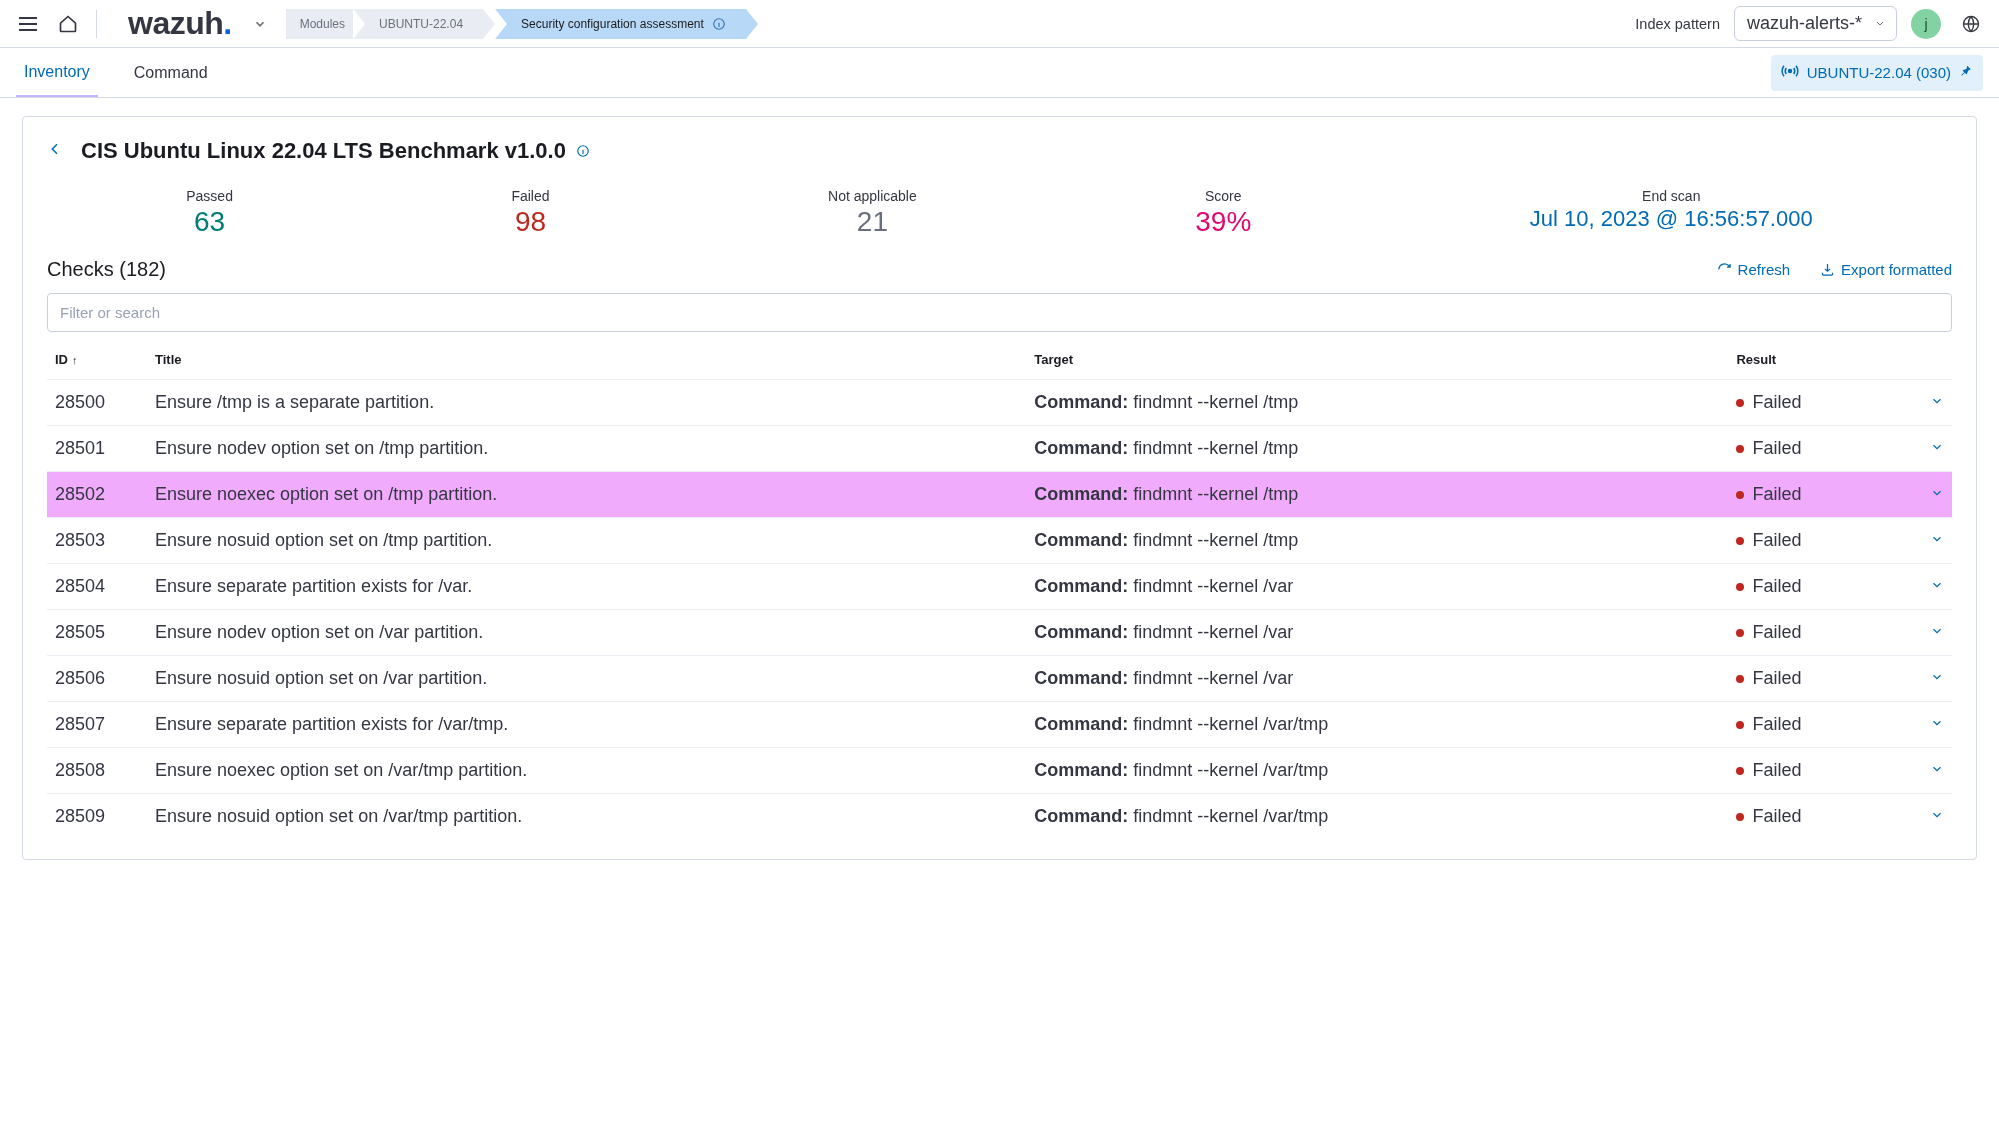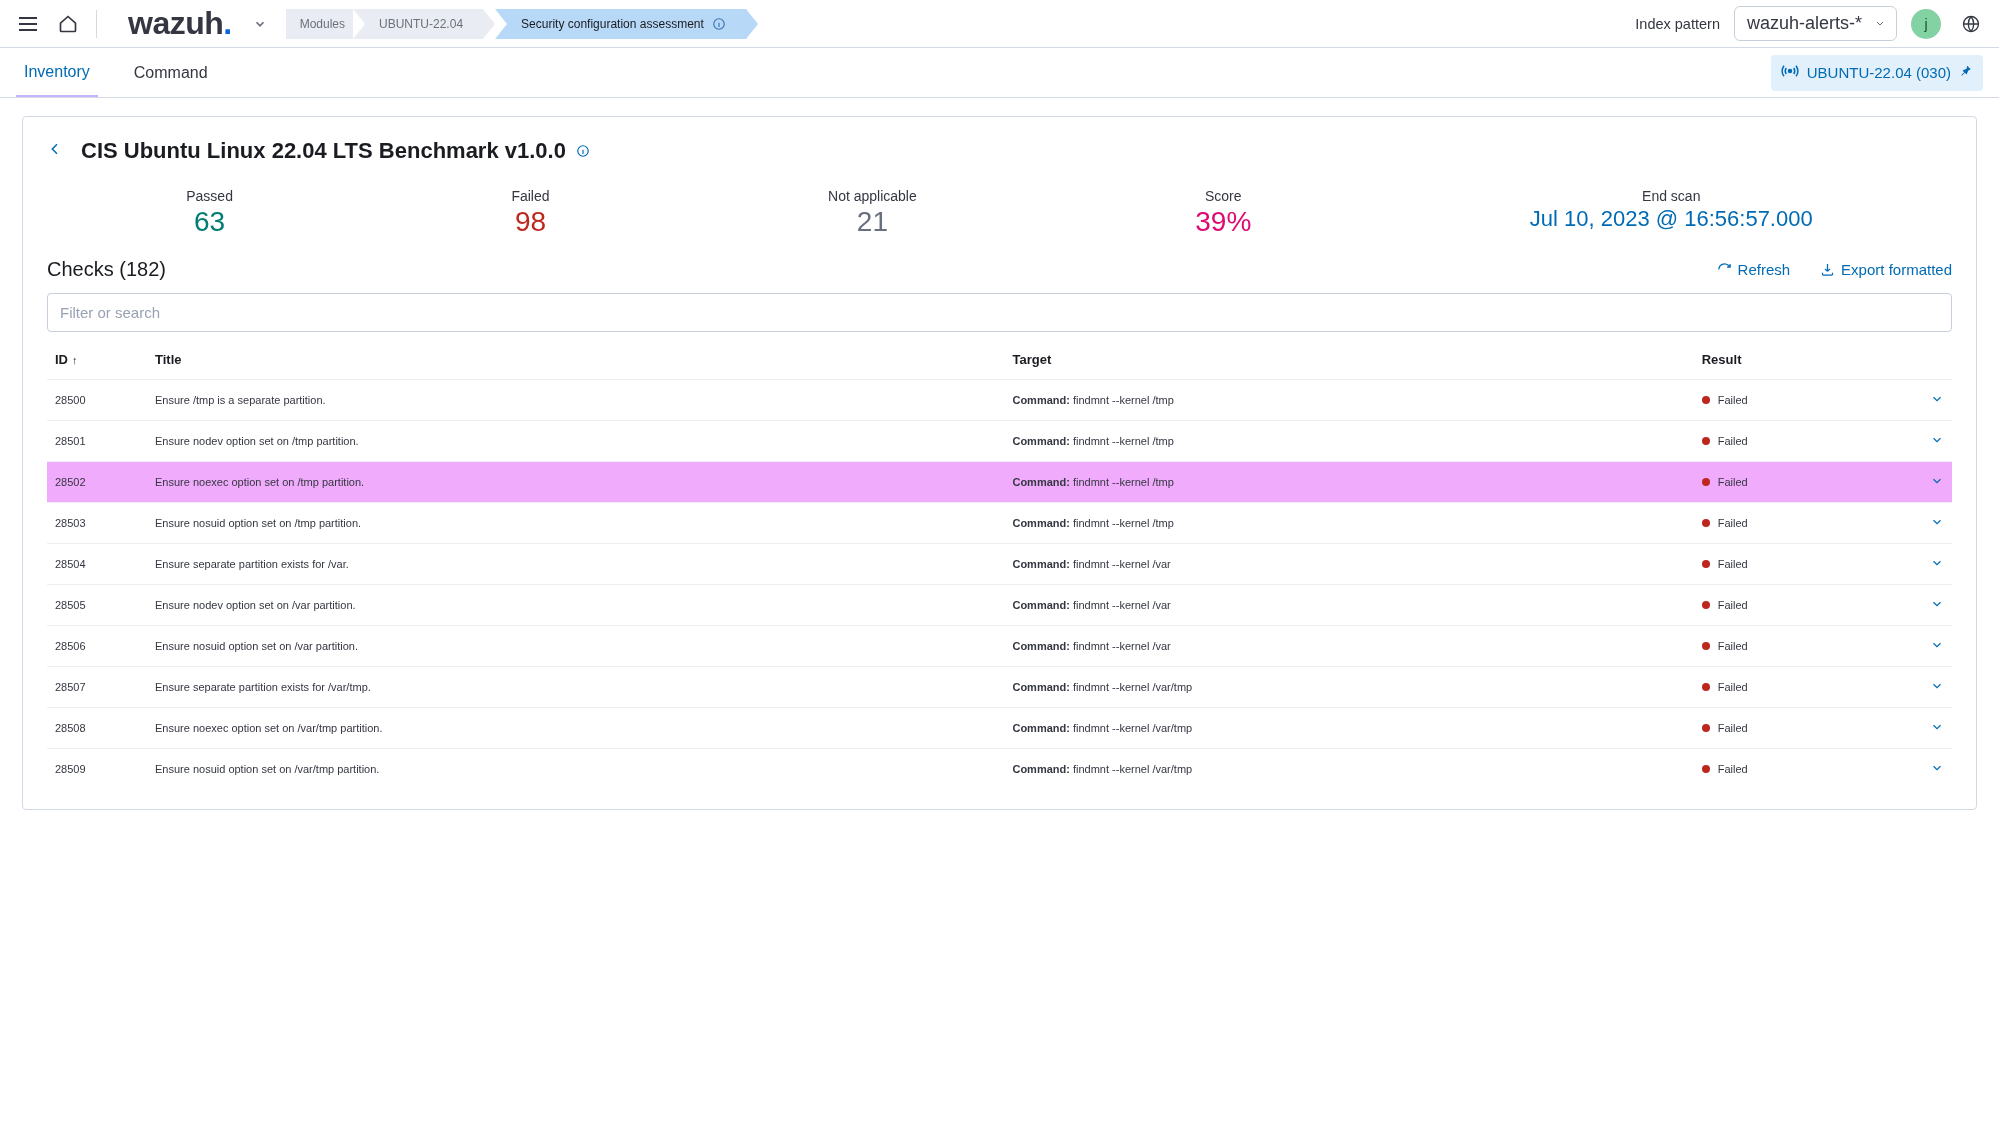--- a/index.html
+++ b/index.html
@@ -57,21 +57,21 @@
 .actionlinks{margin-left:auto;display:flex;gap:30px}
 .actionlink{color:#006bb4;display:flex;align-items:center;gap:6px;cursor:pointer;font-size:15px}
 
 .searchbox{border:1px solid #c9cfda;border-radius:4px;width:100%;padding:10px 12px;font-size:15px;color:#69707d}
 .searchbox::placeholder{color:#98a2b3}
 
 table{width:100%;border-collapse:collapse;margin-top:8px}
 th{font-size:13px;font-weight:700;color:#1a1c21;text-align:left;padding:12px 8px}
 th.idcol{width:100px}
 .sortarrow{margin-left:4px;font-size:11px}
-td{padding:12px 8px;border-top:1px solid #eceff4;font-size:11px;color:#343741;vertical-align:middle}
+td{padding:12px 8px;border-top:1px solid #eceff4;font-size:18px;color:#343741;vertical-align:middle}
 tbody tr{cursor:pointer}
 tbody tr.highlight{background:#f0abfc}
 .targ b{font-weight:700}
 .resultcell{display:flex;align-items:center;gap:8px}
 .reddot{width:8px;height:8px;border-radius:50%;background:#bd271e;display:inline-block}
 .expcol{width:40px;text-align:right;color:#006bb4}
 </style>
 </head>
 <body>
 

